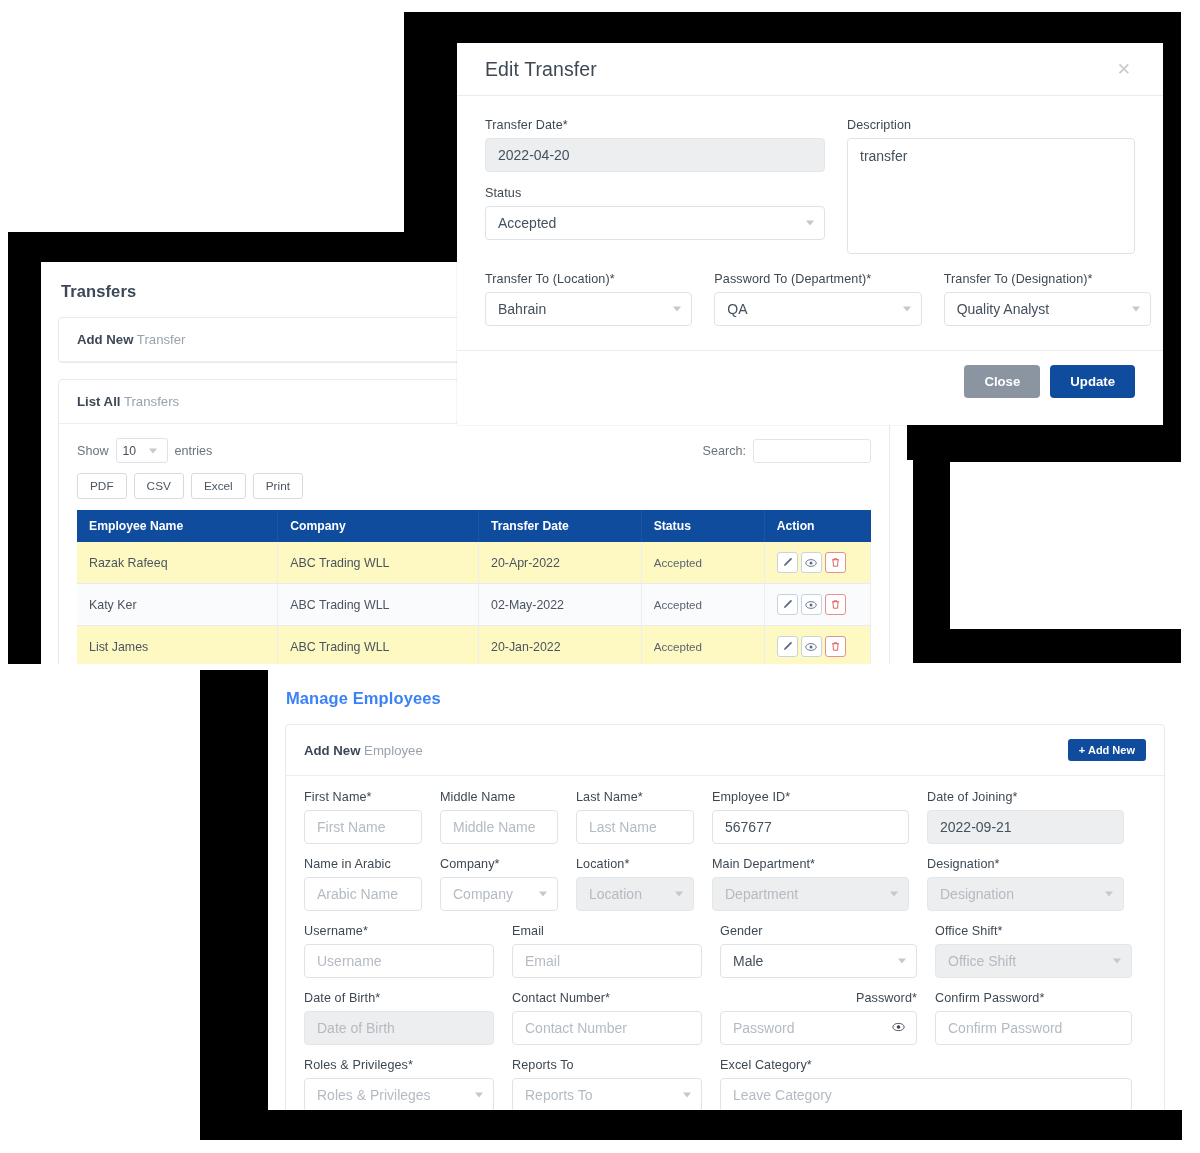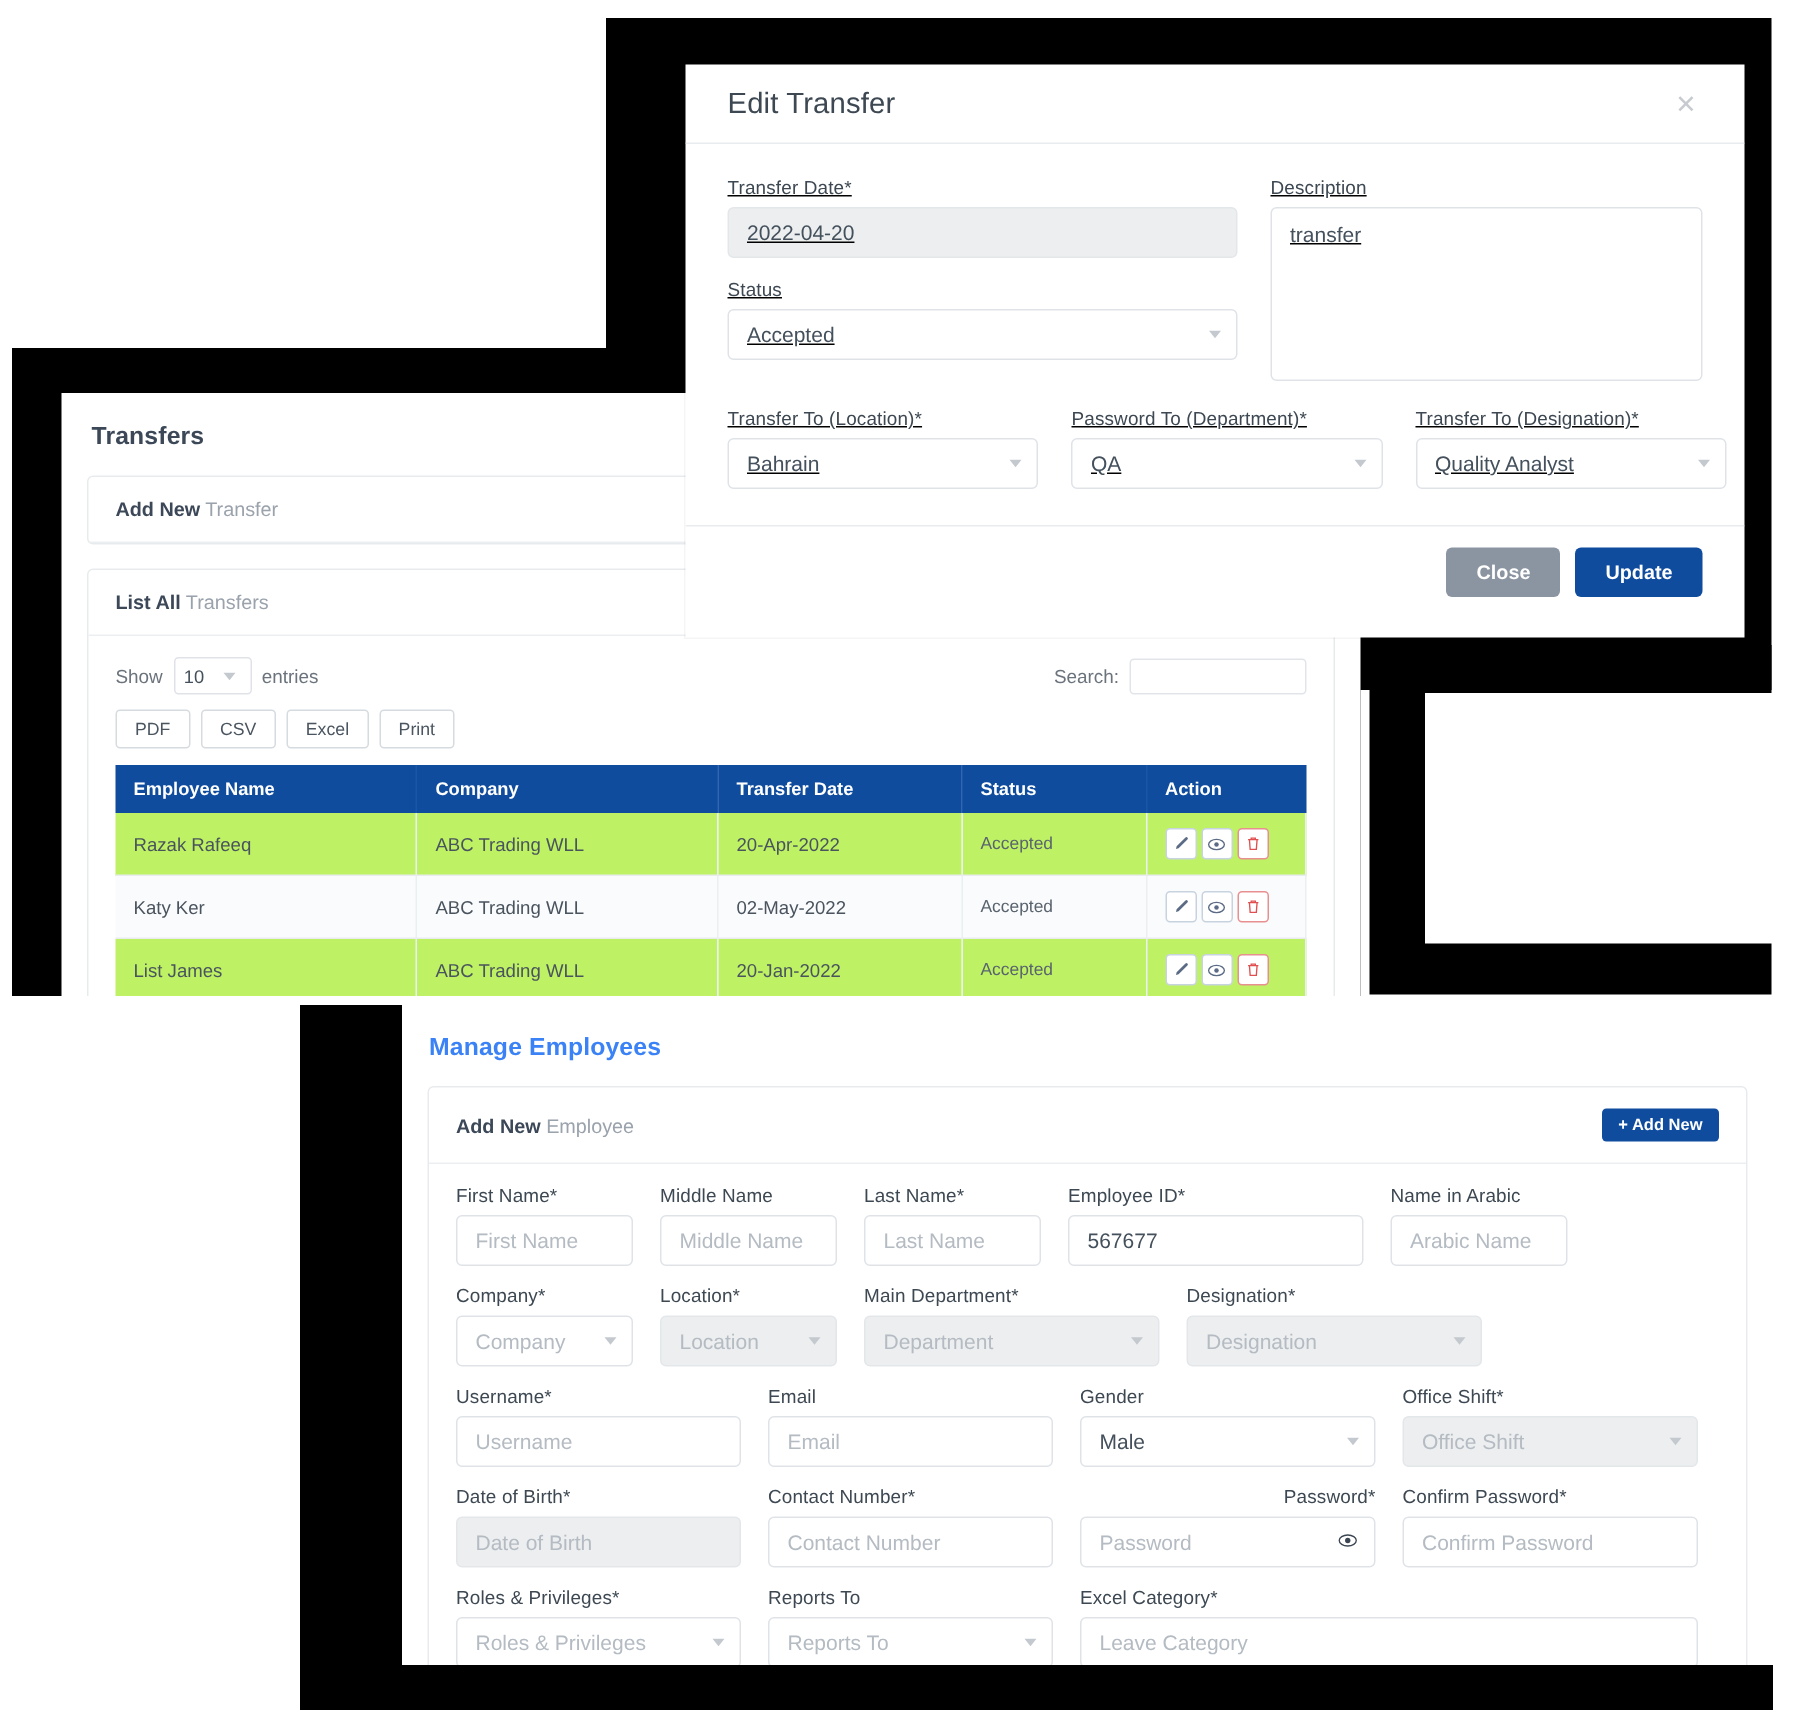--- a/index.html
+++ b/index.html
@@ -26,21 +26,21 @@
   
   #modal-edit-transfer { left:457px; top:43px; width:706px; height:382px;
       box-shadow:0 0 0 1px rgba(0,0,0,.04); }
   .modal-header {
     height:53px; padding:0 28px;
     display:flex; align-items:center; justify-content:space-between;
     border-bottom:1px solid #e9ecef;
   }
   .modal-title { font-size:19.5px; color:#3d4852; font-weight:400; letter-spacing:.1px; }
   .modal-close { font-size:17px; color:#c7cbd0; cursor:pointer; line-height:1; padding:2px 4px; }
-  .modal-body { padding:22px 12px 6px 28px;text-decoration:underline; }
+  .modal-body { padding:22px 12px 6px 28px; }
   .modal-footer {
     border-top:1px solid #e9ecef;
     padding:14px 28px; display:flex; justify-content:flex-end; gap:10px;
     margin-top:4px;
   }
 
   .row { display:flex; }
   .fgroup { margin-bottom:14px; }
   .flabel {
     display:block; font-size:12.6px; color:#3d4852; margin-bottom:6px;
@@ -104,21 +104,21 @@
 
   table.dt { width:100%; border-collapse:collapse; margin-top:11px; }
   table.dt th {
     background:#0f4c9e; color:#fff; font-size:12.2px; font-weight:bold;
     text-align:left; padding:9px 12px; border-right:1px solid #1a56a8;
   }
   table.dt th:last-child { border-right:none; }
   table.dt td {
     font-size:12.4px; color:#4a545e; padding:10px 12px;
     border-bottom:1px solid #e9ecef; border-right:1px solid #eceff2;
-    background:#bef264;
+    background:#fef9c3;
   }
   table.dt tr:nth-child(even) td { background:#fafbfc; }
   table.dt td.status { font-size:11.6px; color:#5a646e; }
   .icon-btns { display:flex; gap:3px; }
   .ibtn {
     width:21px; height:21px; border:1px solid #c8d3e0; border-radius:3px;
     display:flex; align-items:center; justify-content:center; background:#fff;
     cursor:pointer;
   }
   .ibtn.danger { border-color:#e8908f; }
@@ -308,20 +308,24 @@
         <div class="fctrl placeholder">Middle Name</div>
       </div>
       <div class="fgroup" style="width:118px">
         <label class="flabel">Last Name*</label>
         <div class="fctrl placeholder">Last Name</div>
       </div>
       <div class="fgroup" style="width:197px">
         <label class="flabel">Employee ID*</label>
         <div class="fctrl">567677</div>
       </div>
+      <div class="fgroup" style="width:197px">
+        <label class="flabel">Date of Joining*</label>
+        <div class="fctrl disabled">2022-09-21</div>
+      </div>
 
       <div class="fgroup" style="width:118px">
         <label class="flabel">Name in Arabic</label>
         <div class="fctrl placeholder">Arabic Name</div>
       </div>
       <div class="fgroup" style="width:118px">
         <label class="flabel">Company*</label>
         <div class="fctrl fselect placeholder">
           <span>Company</span>
           <span class="caret"></span>

